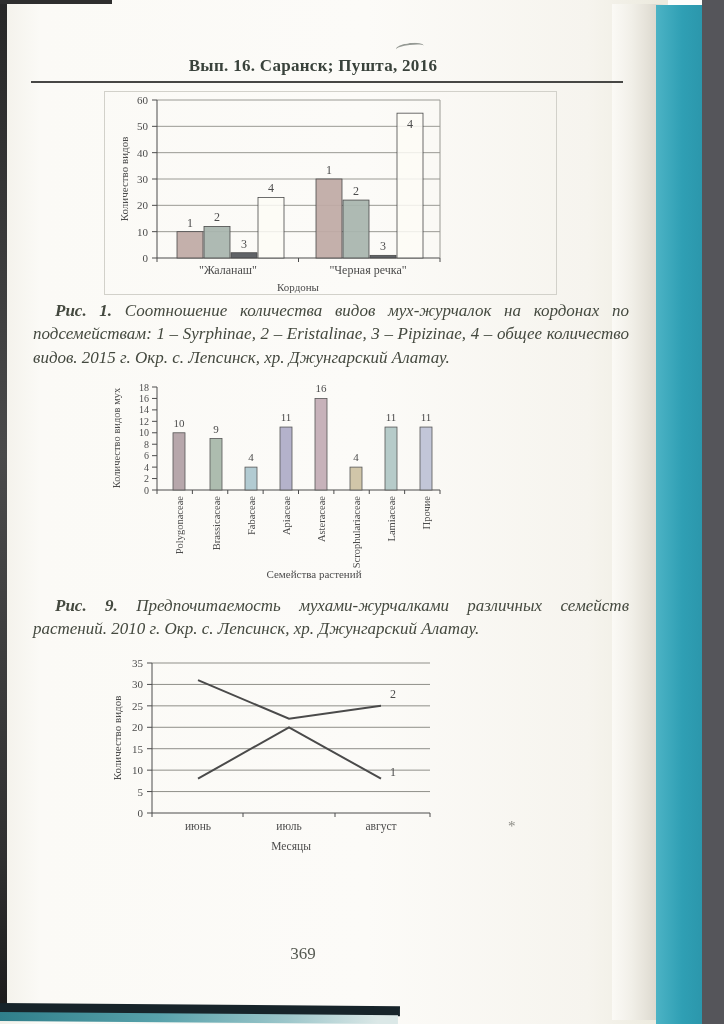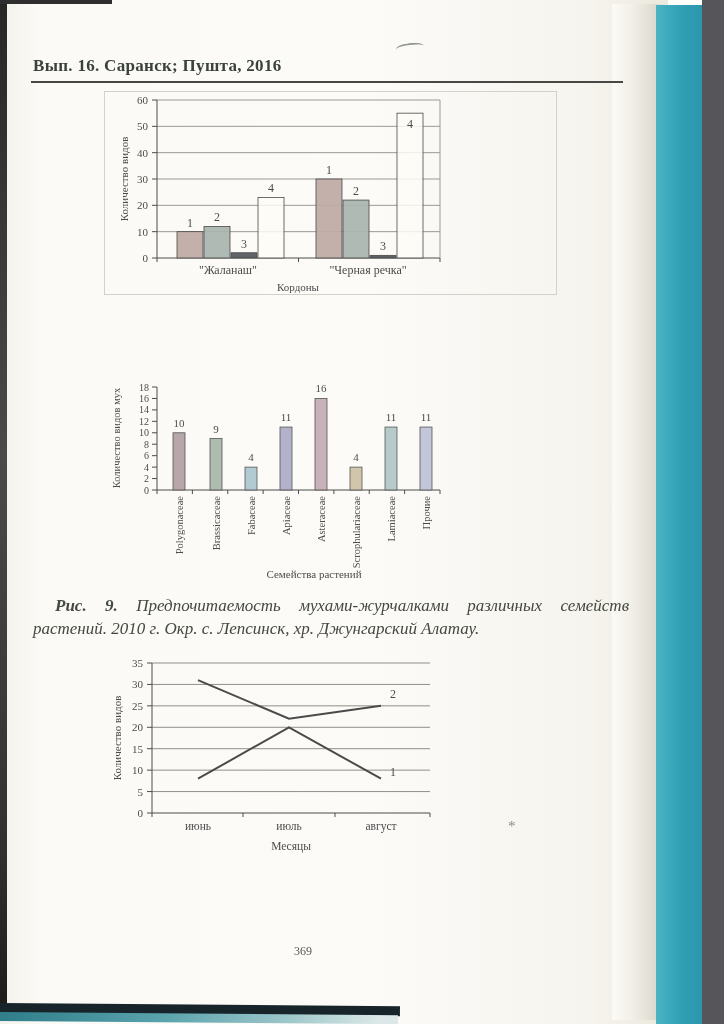--- a/index.html
+++ b/index.html
@@ -18,27 +18,27 @@
          background:linear-gradient(#272727,#4a4a4a 45%,#303030 85%,#1c1c1c);}
   .edge-top{left:0;top:0;width:112px;height:4px;background:#2e2e2e;}
   .bottom-dark{left:0;top:1003px;width:400px;height:10px;background:#17242a;
          transform:rotate(.45deg);transform-origin:0 0;}
   .bottom-teal{left:0;top:1012px;width:398px;height:9px;
          background:linear-gradient(90deg,#2f7e8a,#58a2ab 40%,#9cc6ca 72%,#dbe8e7 95%);
          transform:rotate(.45deg);transform-origin:0 0;}
   .smudge{left:396px;top:43px;width:28px;height:7px;border-top:2px solid #747a74;
           border-radius:60%;transform:rotate(-7deg);opacity:.75;}
   .mark-star{left:508px;top:818px;font-size:15px;color:#8a8a84;}
-  .running-head{left:33px;top:56px;width:560px;font-weight:bold;
+  .running-head{left:33px;top:56px;width:560px;text-align:center;font-weight:bold;
           font-size:17px;letter-spacing:.3px;color:#39423b;}
   .header-rule{left:31px;top:81px;width:592px;height:2px;background:#474745;}
   .caption{position:absolute;width:596px;left:33px;font-style:italic;font-size:17px;
            line-height:1.38;text-align:justify;color:#44493f;text-indent:22px;}
   .cap-label{font-weight:bold;}
-  .pagenum{left:33px;top:944px;width:540px;text-align:center;font-size:12px;color:#565a52;}
+  .pagenum{left:33px;top:944px;width:540px;text-align:center;font-size:17px;color:#565a52;}
   svg text{font-family:"Liberation Serif","DejaVu Serif",serif;}
 </style>
 </head>
 <body>
 
 <div class="scene">
   <div class="abs paper"></div>
   <div class="abs page-stack"></div>
   <div class="abs cover-teal"></div>
   <div class="abs edge-right-dark"></div>
@@ -99,20 +99,24 @@
         <text x="171" y="104.43333333333334" text-anchor="middle" font-size="12" fill="#4c4c4c">4</text>
         <rect x="297" y="25.166666666666657" width="26" height="144.83333333333334" fill="#fdfcf6" fill-opacity="0.85" stroke="#4a4a4a" stroke-width="0.8"></rect>
         <text x="310" y="40.16666666666666" text-anchor="middle" font-size="12" fill="#4c4c4c">4</text>
       </g>
       <text x="128" y="186" text-anchor="middle" font-size="12" fill="#4c4c4c">"Жаланаш"</text>
       <text x="268" y="186" text-anchor="middle" font-size="12" fill="#4c4c4c">"Черная речка"</text>
       <text x="198" y="203" text-anchor="middle" font-size="11" fill="#4c4c4c">Кордоны</text>
       <text x="0" y="0" text-anchor="middle" font-size="11" fill="#4c4c4c" transform="translate(28,91) rotate(-90)">Количество видов</text>
     </svg>
 
+  <div class="caption" style="top:299px;">
+    <span class="cap-label">Рис. 1.</span>
+    <span>Соотношение количества видов мух-журчалок на кордонах по подсемействам: 1 – Syrphinae, 2 – Eristalinae, 3 – Pipizinae, 4 – общее количество видов. 2015 г. Окр. с. Лепсинск, хр. Джунгарский Алатау.</span>
+  </div>
 
   <svg id="fig2" class="abs" style="left:100px;top:378px;" width="460" height="212" viewBox="0 0 460 212">
       <g>
         <line x1="52" y1="112" x2="57" y2="112" stroke="#4c4c4c"></line>
         <text x="49" y="115.5" text-anchor="end" font-size="10" fill="#4c4c4c">0</text>
         <line x1="52" y1="100.55555555555556" x2="57" y2="100.55555555555556" stroke="#4c4c4c"></line>
         <text x="49" y="104.05555555555556" text-anchor="end" font-size="10" fill="#4c4c4c">2</text>
         <line x1="52" y1="89.11111111111111" x2="57" y2="89.11111111111111" stroke="#4c4c4c"></line>
         <text x="49" y="92.61111111111111" text-anchor="end" font-size="10" fill="#4c4c4c">4</text>
         <line x1="52" y1="77.66666666666666" x2="57" y2="77.66666666666666" stroke="#4c4c4c"></line>

